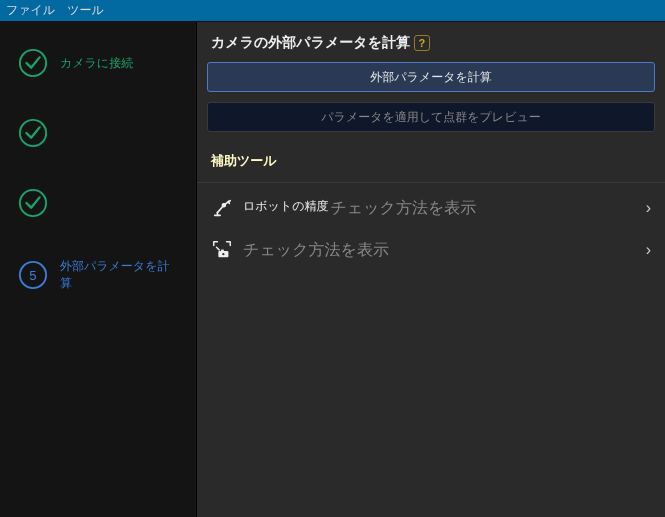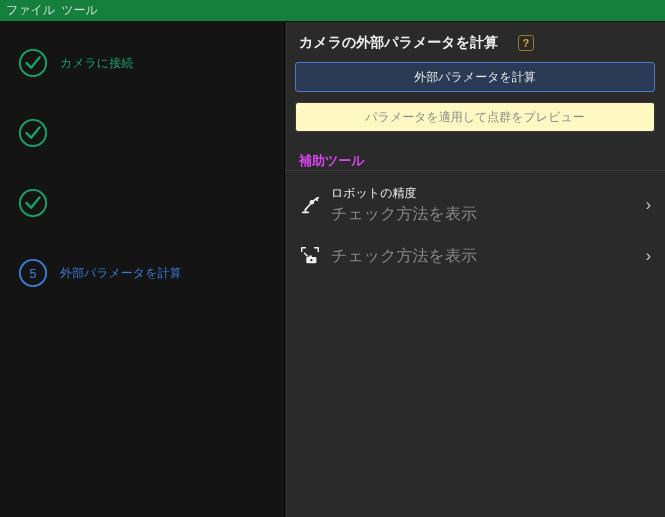--- a/index.html
+++ b/index.html
@@ -8,40 +8,40 @@
     color: #ccc;
     font-family: "Meiryo", "Hiragino Kaku Gothic Pro", sans-serif;
     font-size: 12px;
     width: 665px;
     height: 517px;
     overflow: hidden;
     display: flex;
     flex-direction: column;
   }
   .menubar {
-    background: #15803d;
+    background: #0369a1;
     display: flex;
     padding: 2px 6px;
-    gap: 6px;
+    gap: 12px;
     font-size: 12px;
     height: 22px;
     align-items: center;
     border-bottom: 1px solid #111;
   }
   .menubar-item {
     color: #ddd;
     cursor: pointer;
   }
   .body {
     display: flex;
     flex: 1;
     min-height: 0;
   }
   .sidebar {
-    width: 285px;
+    width: 197px;
     background: #141414;
     border-right: 1px solid #000;
     padding: 6px 0;
     overflow: hidden;
   }
   .step {
     display: flex;
     align-items: center;
     gap: 12px;
     padding: 20px 18px;
@@ -61,21 +61,21 @@
   .main {
     flex: 1;
     background: #2a2a2a;
     display: flex;
     flex-direction: column;
     overflow: hidden;
   }
   .header {
     display: flex;
     align-items: center;
-    gap: 20px;
+    gap: 4px;
     padding: 12px 14px 10px 14px;
     font-size: 14px;
     font-weight: bold;
     color: #eee;
   }
   .help-icon {
     width: 16px; height: 16px;
     border: 1px solid #9a7a2a;
     color: #d4a62a;
     border-radius: 3px;
@@ -101,50 +101,49 @@
     display: flex;
     align-items: center;
     justify-content: center;
   }
   .btn-primary {
     background: #2a3a55;
     border: 1px solid #4d79c7;
     color: #e8e8e8;
   }
   .btn-secondary {
-    background: #fef9c3;
+    background: #0f172a;
     border: 1px solid #3a3a3a;
     color: #888;
   }
   .section-title {
-    padding: 14px 14px 0 14px;
+    padding: 14px 14px 12px 14px;
     font-size: 13px;
     font-weight: bold;
-    color: #d946ef;
+    color: #fef9c3;
     border-bottom: 1px solid #3a3a3a;
     margin-bottom: 4px;
     margin-top: 6px;
   }
   .tool-item {
     display: flex;
     align-items: center;
     gap: 10px;
     padding: 10px 14px;
     cursor: pointer;
   }
   .tool-icon {
     width: 22px;
     height: 22px;
     flex-shrink: 0;
     color: #eee;
   }
   .tool-text {
     flex: 1;
     display: flex;
-    flex-direction: column;
     gap: 2px;
   }
   .tool-title { color: #eee; font-size: 12px; }
   .tool-sub { color: #888; font-size: 16px; }
   .chevron {
     color: #ccc;
     font-size: 16px;
   }
 </style>
 </head>

